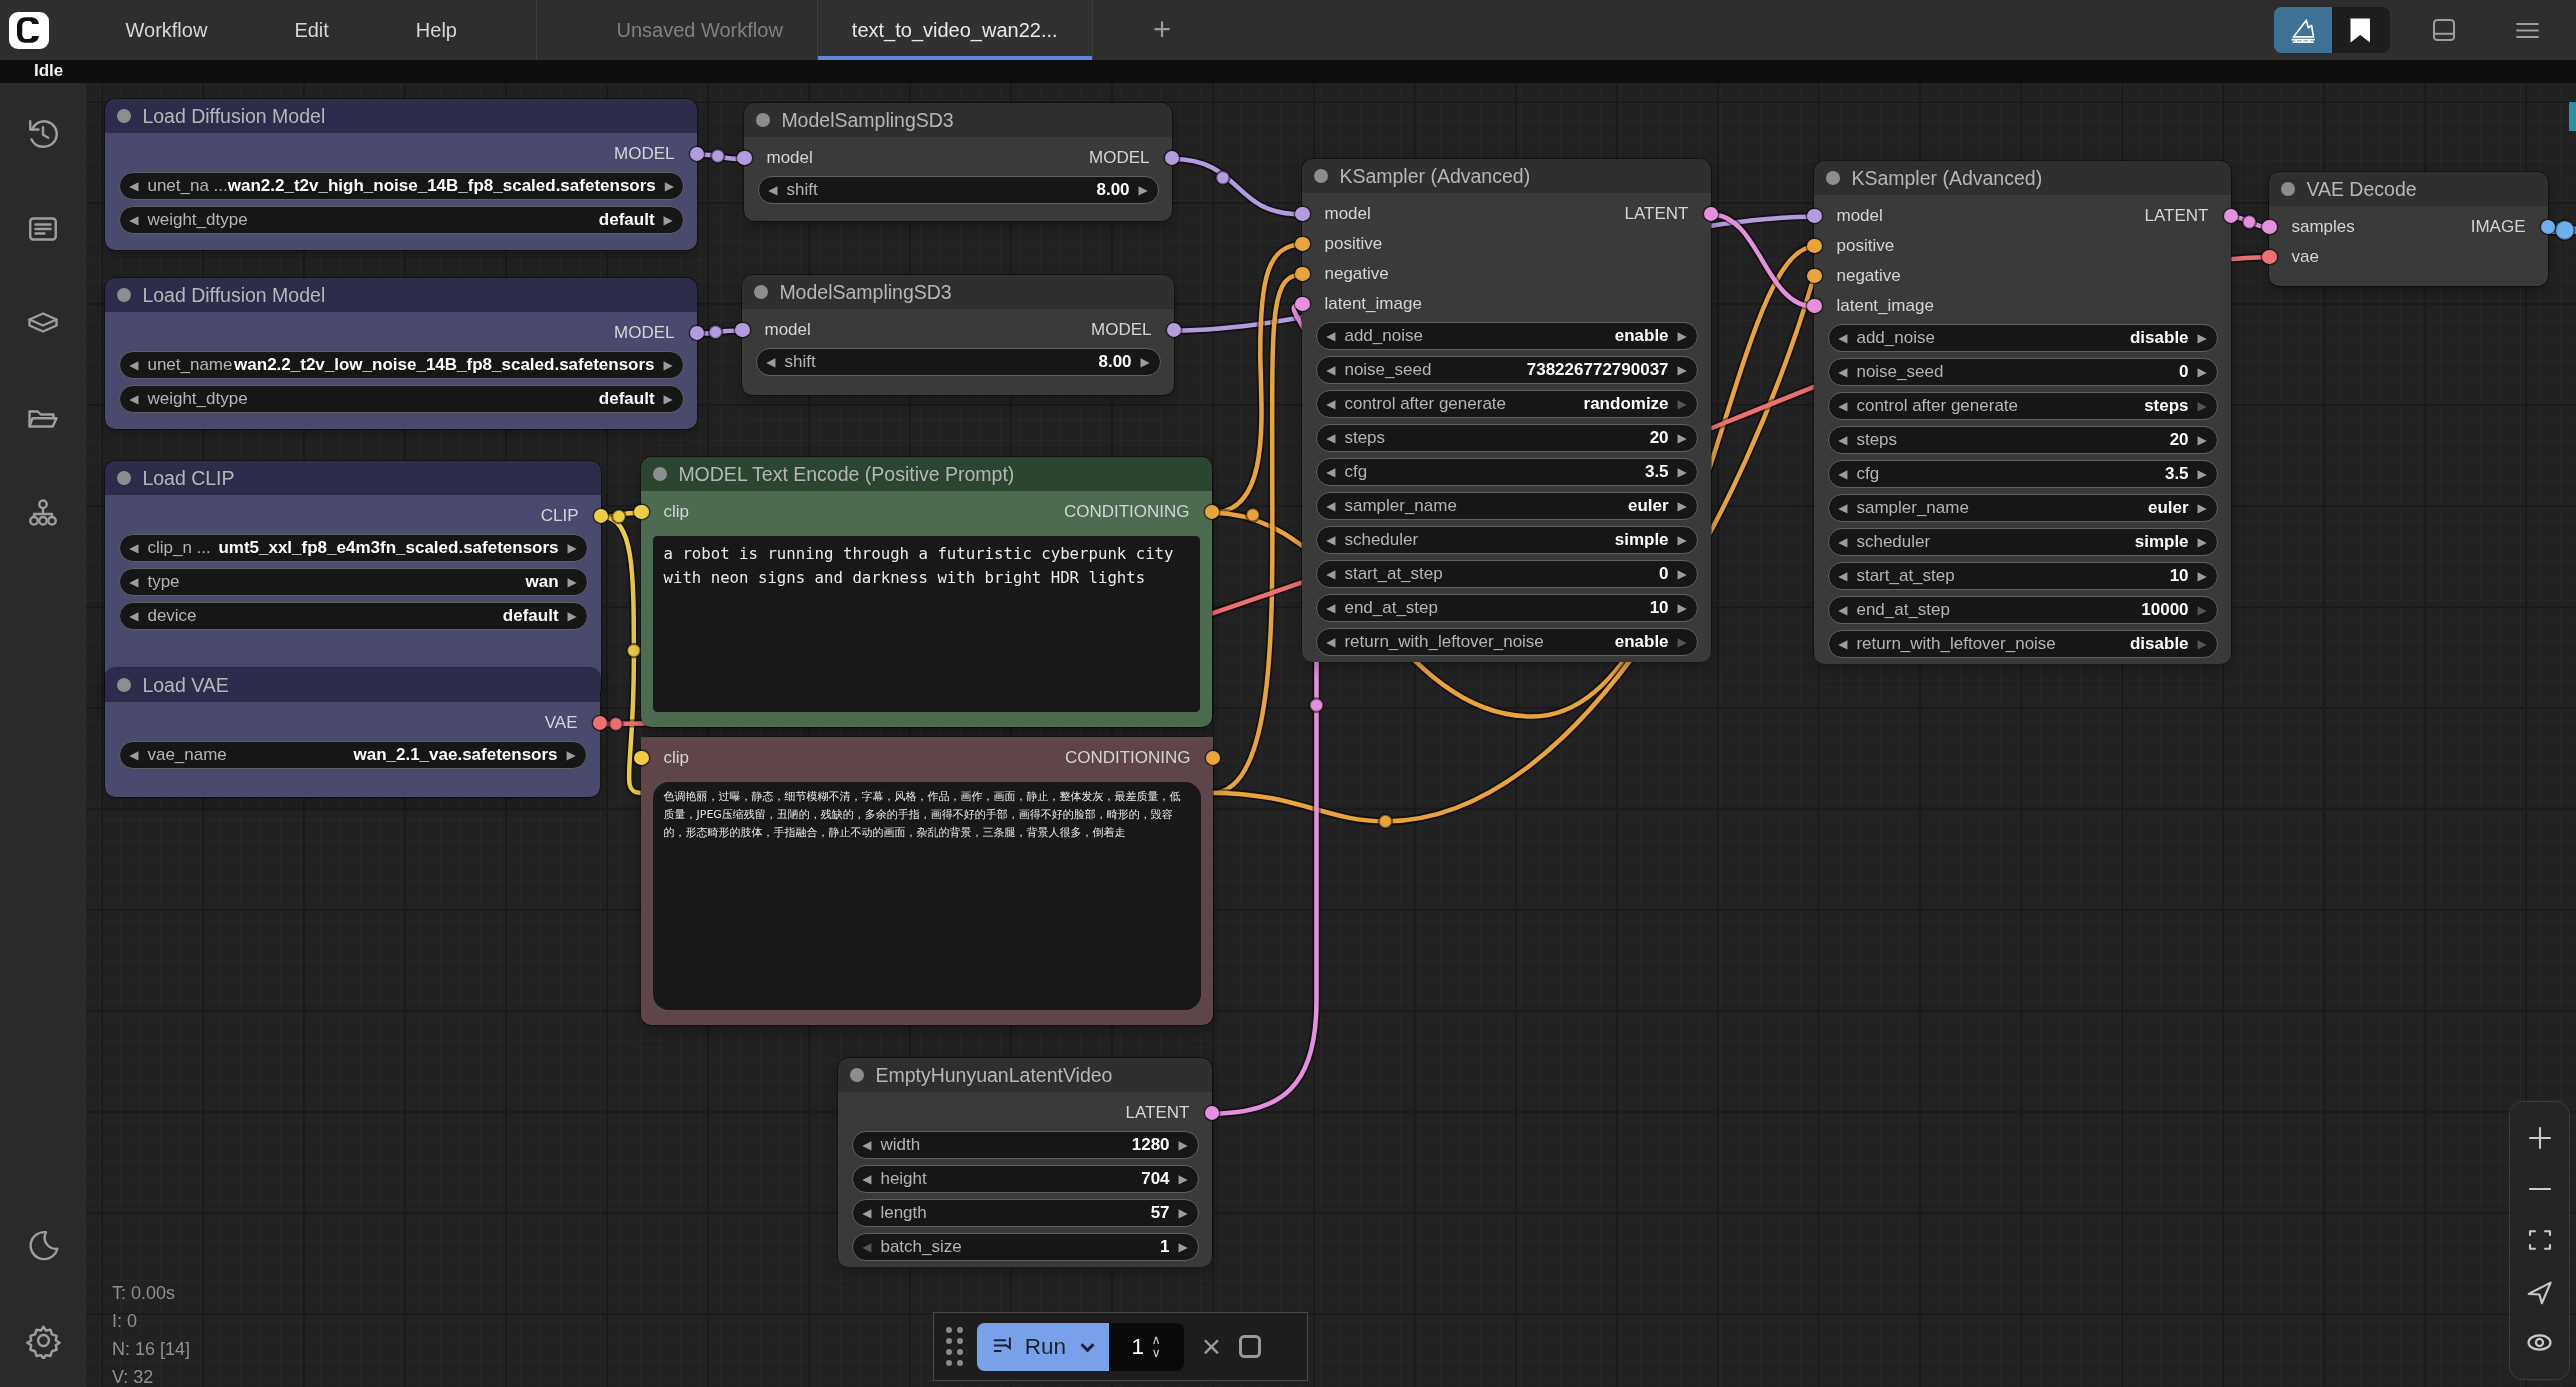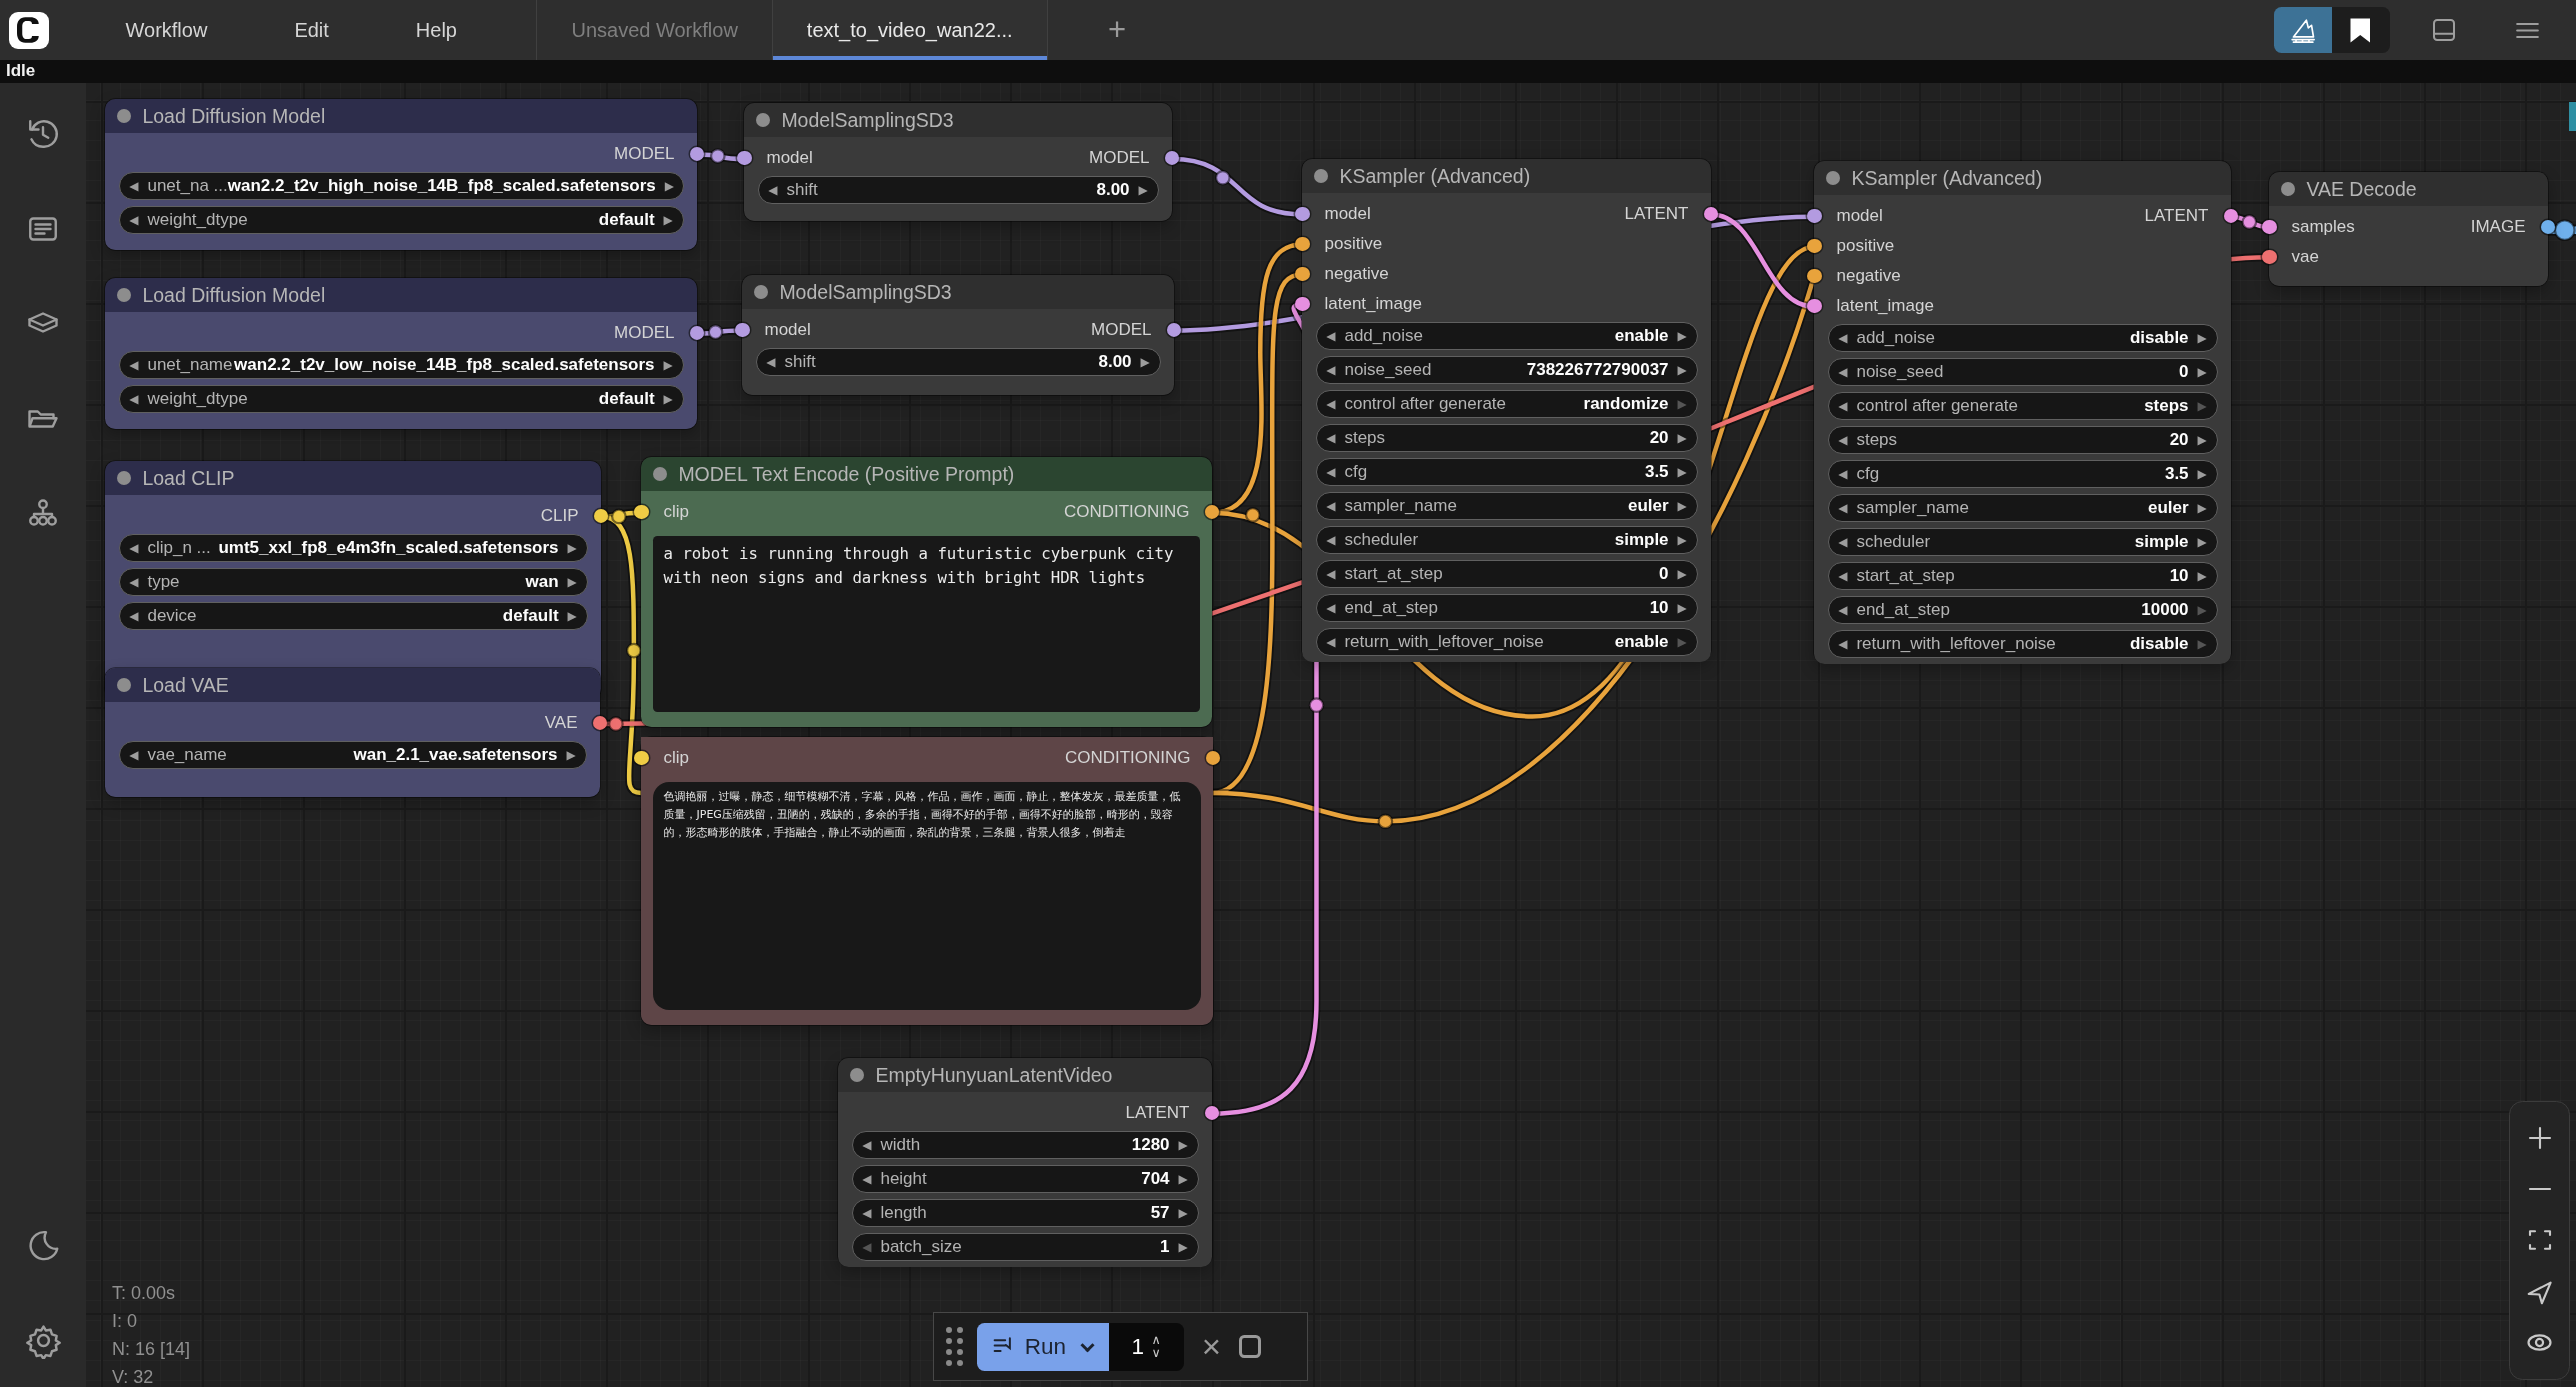--- a/index.html
+++ b/index.html
@@ -16,36 +16,36 @@
       linear-gradient(90deg,rgba(255,255,255,.022) 0.7px, transparent 0.7px);
     background-size:101px 101px,101px 101px,20px 20px,20px 20px; }
   #wires { position:absolute; inset:0; z-index:1; }
 
   
   #topbar { position:absolute; left:0; top:0; width:2576px; height:60px; background:#2e2e2e; z-index:10;
     display:flex; align-items:center;gap:36px; }
   #logo { width:40px; height:37px; background:#fff; border-radius:9px; margin:0 15px 0 9px;
     display:flex; align-items:center; justify-content:center; }
   .menu-item { color:#d6d6d6; font-size:20px; padding:0 25.5px; height:60px; display:flex; align-items:center; cursor:default; }
-  .tabstrip { display:flex; height:60px; margin-left:18px; border-left:0.7px solid #404040; }
+  .tabstrip { display:flex; height:60px; margin-left:18px; border-left:0.7px solid #404040;padding-left:45px; }
   .tab { height:60px; display:flex; align-items:center; padding:0 34px; font-size:20px; color:#7f7f7f;
     border-right:0.7px solid #404040; position:relative; }
   .tab.active { color:#e8e8e8; background:#313131; }
   .tab.active::after { content:""; position:absolute; left:0; right:0; bottom:0; height:4.5px; background:var(--accent,#5d87d7); }
   .newtab { width:67px; height:60px; display:flex; align-items:center; justify-content:center; color:#9a9a9a; font-size:31px; font-weight:300; }
   #topbar-right { margin-left:auto; display:flex; align-items:center; gap:25.5px; padding-right:19.5px; }
   .tb-seg { display:flex; }
   .tb-btn { width:58px; height:46px; display:flex; align-items:center; justify-content:center; }
   .tb-btn.blue { background:#3d7296; border-radius:7.5px 0 0 7.5px; }
   .tb-btn.dark { background:#1d1d1d; border-radius:0 7.5px 7.5px 0; }
 
   
   #idle-strip { position:absolute; left:0; top:60px; width:2576px; height:22.5px; background:#0e0e0e; z-index:9;
     display:flex; align-items:center; }
-  #idle-strip span { color:#f2f2f2; font-size:17px; font-weight:700; padding-left:6px; }
+  #idle-strip span { color:#f2f2f2; font-size:17px; font-weight:700; padding-left:6px;margin-left:28px; }
 
   
   #sidebar { position:absolute; left:0; top:82px; width:86px; height:1305px; background:#2a2a2a; z-index:8;
     display:flex; flex-direction:column; align-items:center; padding-top:19.5px; }
   .side-icon { width:64px; height:64px; display:flex; align-items:center; justify-content:center; margin-bottom:31px; }
   .side-spacer { flex:1; }
   svg.ic { stroke:#9e9e9e; fill:none; stroke-width:3.2; stroke-linecap:round; stroke-linejoin:round; }
 
   
   .node { position:absolute; z-index:2; display:flex; flex-direction:column; border-radius:10.5px;

